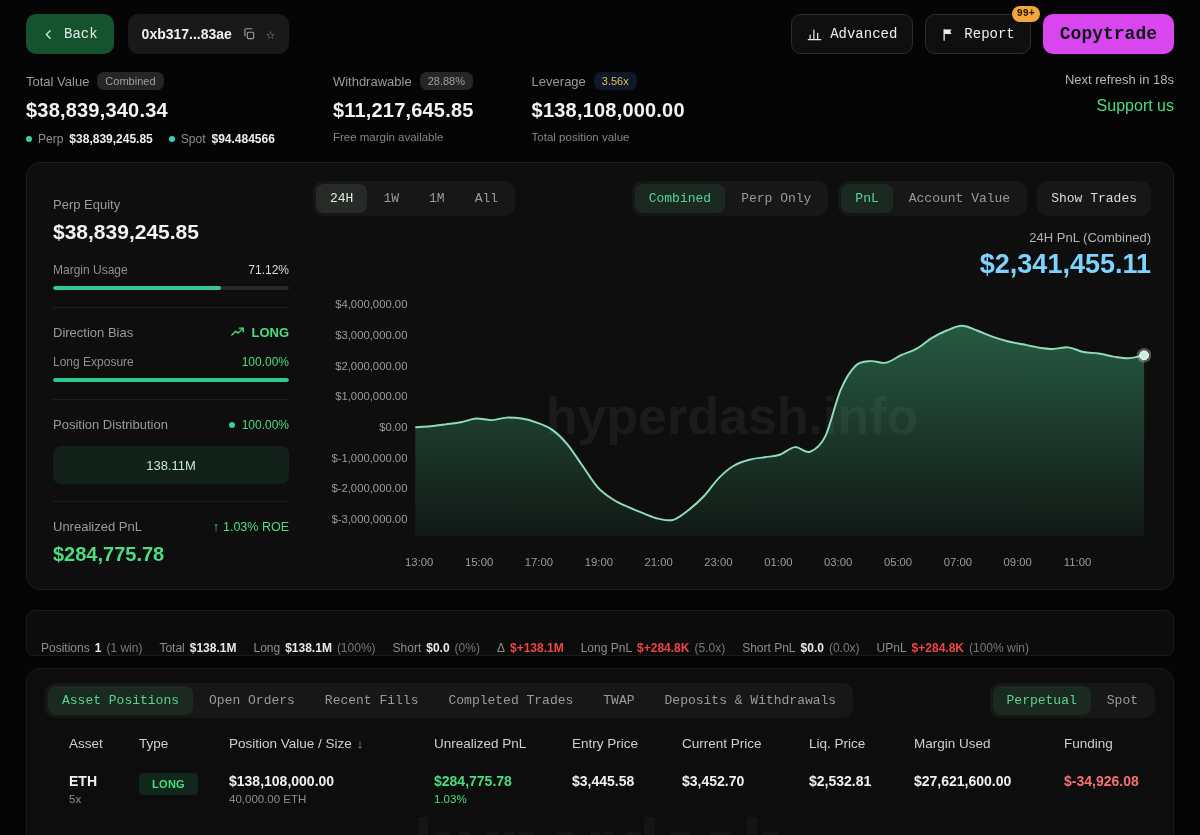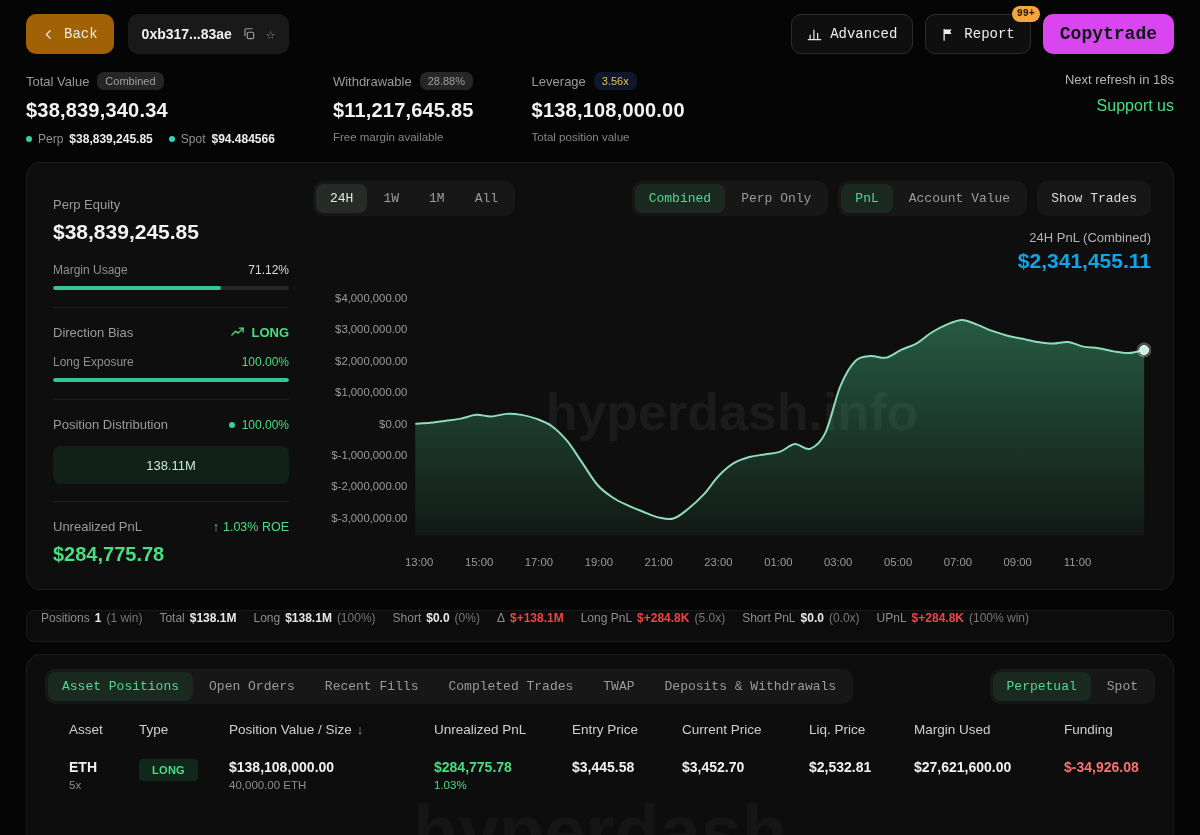--- a/index.html
+++ b/index.html
@@ -2,21 +2,21 @@
 <html><head>
 <meta charset="utf-8">
 <style>
   *{margin:0;padding:0;box-sizing:border-box}
   html,body{width:1200px;height:835px;overflow:hidden}
   body{background:#050505;font-family:"Liberation Sans",sans-serif;color:#e8e8e8;-webkit-font-smoothing:antialiased}
   button{font-family:Liberation Mono, monospace;cursor:pointer}
 
   
   .topbar{display:flex;align-items:center;gap:14px;padding:14px 26px 0 26px}
-  .btn-dark{display:flex;align-items:center;gap:9px;background:#a16207;border:none;border-radius:10px;height:40px;padding:0 16px;font-size:14px;color:#e9e9e9}
+  .btn-dark{display:flex;align-items:center;gap:9px;background:#14532d;border:none;border-radius:10px;height:40px;padding:0 16px;font-size:14px;color:#e9e9e9}
   .addr-pill{display:flex;align-items:center;gap:10px;background:#191919;border-radius:10px;height:40px;padding:0 14px;font-size:14px;font-weight:600;color:#f0f0f0}
   .icon-btn{background:none;border:none;display:flex;align-items:center;color:#9a9a9a}
   .topbar-right{margin-left:auto;display:flex;align-items:center;gap:12px}
   .btn-outline{display:flex;align-items:center;gap:8px;background:#0f0f0f;border:1px solid #2c2c2c;border-radius:10px;height:40px;padding:0 15px;font-size:14px;color:#ededed;position:relative}
   .badge-99{position:absolute;top:-9px;right:-10px;background:#f2a63c;color:#221500;font-size:10px;font-weight:700;border-radius:10px;padding:3px 5px;line-height:1}
   .btn-green{background:#d946ef;color:#0b1b11;font-weight:700;border:none;border-radius:10px;height:40px;padding:0 17px;font-size:18px}
 
   
   .stats-row{display:flex;align-items:flex-start;padding:18px 26px 0 26px;gap:58px}
   .stat .lbl-row{display:flex;align-items:center;gap:8px}
@@ -56,28 +56,28 @@
   .chart-area{flex:1;display:flex;flex-direction:column;min-width:0}
   .chart-header{display:flex;align-items:center;gap:10px}
   .tab-group{display:flex;background:#171717;border-radius:10px;padding:3px;gap:2px}
   .tab{font-size:13px;color:#9a9a9a;padding:7px 14px;border-radius:8px;background:transparent;border:none;white-space:nowrap}
   .tab.sel-time{background:#262b27;color:#d9ede1}
   .tab.sel-green{background:#1b2a21;color:#57d492}
   .spacer{flex:1}
   .btn-pill{background:#171717;border:none;border-radius:10px;padding:10px 14px;font-size:13px;color:#dcdcdc;white-space:nowrap}
   .pnl-caption-block{text-align:right;margin-top:14px}
   .pnl-caption{font-size:13px;color:#b3b3b3}
-  .pnl-big{font-size:21px;font-weight:700;color:#0ea5e9;margin-top:4px}
+  .pnl-big{font-size:27px;font-weight:700;color:#7dd3fc;margin-top:4px}
   .chart-wrap{flex:1;position:relative;margin-top:2px}
   .chart-wrap svg{position:absolute;inset:0;width:100%;height:100%}
   .tick{font-size:11.5px;fill:#9b9b9b}
   .watermark{position:absolute;left:50%;top:46%;transform:translate(-50%,-50%);font-size:52px;font-weight:600;color:rgba(255,255,255,.055);pointer-events:none;white-space:nowrap}
 
   
-  .summary-bar{margin:20px 26px 0 26px;background:#0c0c0c;border:1px solid #1a1a1a;border-radius:8px;height:32px;display:flex;align-items:flex-start;padding:0 14px;gap:17px;overflow:hidden}
+  .summary-bar{margin:20px 26px 0 26px;background:#0c0c0c;border:1px solid #1a1a1a;border-radius:8px;height:46px;display:flex;align-items:flex-end;padding:0 14px;gap:17px;overflow:hidden}
   .sum-item{display:flex;align-items:center;gap:5px;font-size:12px;white-space:nowrap}
   .s-lbl{color:#8d8d8d}
   .s-val{color:#e8e8e8;font-weight:700}
   .s-val.green{color:#ef4444}
   .s-extra{color:#777}
 
   
   .bottom-card{margin:12px 26px 0 26px;background:#0d0d0d;border:1px solid #1a1a1a;border-radius:14px 14px 0 0;height:187px;padding:14px 18px 0 18px;position:relative;overflow:hidden}
   .bottom-tabs{display:flex;align-items:center}
   .watermark-bottom{position:absolute;left:50%;bottom:-34px;transform:translateX(-50%);font-size:74px;font-weight:600;color:rgba(255,255,255,.035);pointer-events:none}

